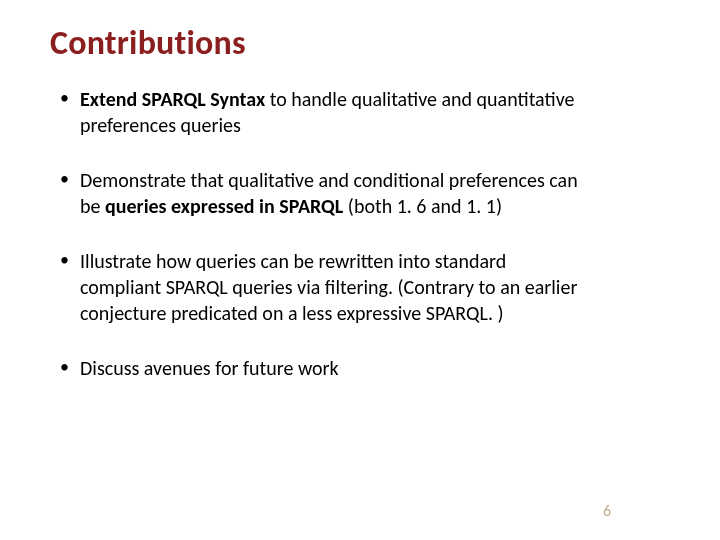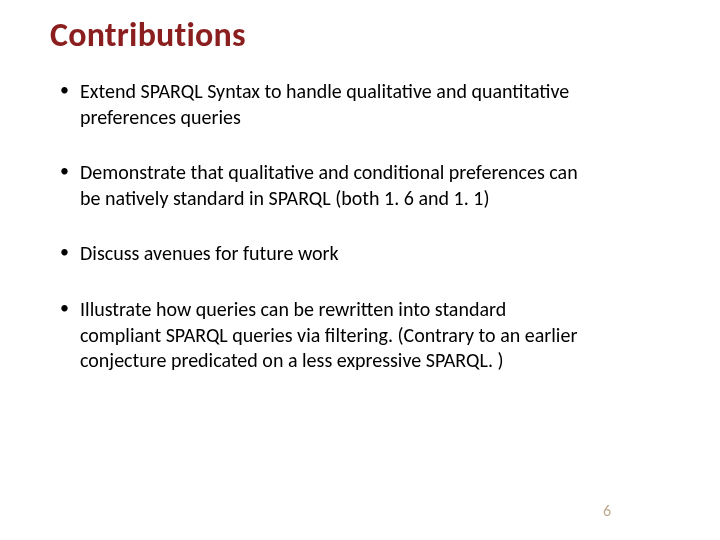--- a/index.html
+++ b/index.html
@@ -10,21 +10,21 @@
     background: #ffffff;
     font-family: Calibri, "Segoe UI", Arial, sans-serif;
     color: #000000;
     overflow: hidden;
   }
   .slide {
     position: relative;
     width: 639px;
     height: 540px;
     box-sizing: border-box;
-    padding: 14px 50px 0 50px;
+    padding: 22px 50px 0 50px;
   }
   .title {
     font-size: 34px;
     font-weight: 700;
     color: #8b1e1e;
     margin: 0 0 24px 0;
     letter-spacing: 0.2px;
   }
   ul.bullets {
     list-style: none;
@@ -40,36 +40,36 @@
     margin-bottom: 30px;
   }
   ul.bullets > li::before {
     content: "•";
     position: absolute;
     left: 10px;
     top: 0;
     font-size: 18px;
     color: #000;
   }
-  .b { font-weight: 400; margin-top: 20px; }
+  .b { font-weight: 700; margin-top: 20px; }
   .page-num {
     position: absolute;
     right: 28px;
     bottom: 20px;
     font-size: 16px;
     color: #bfa98f;
   }
 </style>
 </head>
 <body>
 
 <div class="slide">
   <h1 class="title">Contributions</h1>
 
   <ul class="bullets">
     <li><span class="b">Extend SPARQL Syntax</span><span> to handle qualitative and quantitative preferences queries</span></li>
-    <li><span>Demonstrate that qualitative and conditional preferences can be </span><span class="b">natively standard in SPARQL</span><span> (both 1. 6 and 1. 1)</span></li>
+    <li><span>Demonstrate that qualitative and conditional preferences can be </span><span class="b">queries expressed in SPARQL</span><span> (both 1. 6 and 1. 1)</span></li>
+    <li><span>Illustrate how  queries can be rewritten into standard compliant SPARQL queries via filtering.  (Contrary to an earlier conjecture predicated on a less expressive SPARQL. )</span></li>
     <li><span>Discuss avenues for future work</span></li>
-    <li><span>Illustrate how  queries can be rewritten into standard compliant SPARQL queries via filtering.  (Contrary to an earlier conjecture predicated on a less expressive SPARQL. )</span></li>
   </ul>
 
   <div class="page-num">6</div>
 </div>
 
 </body></html>

